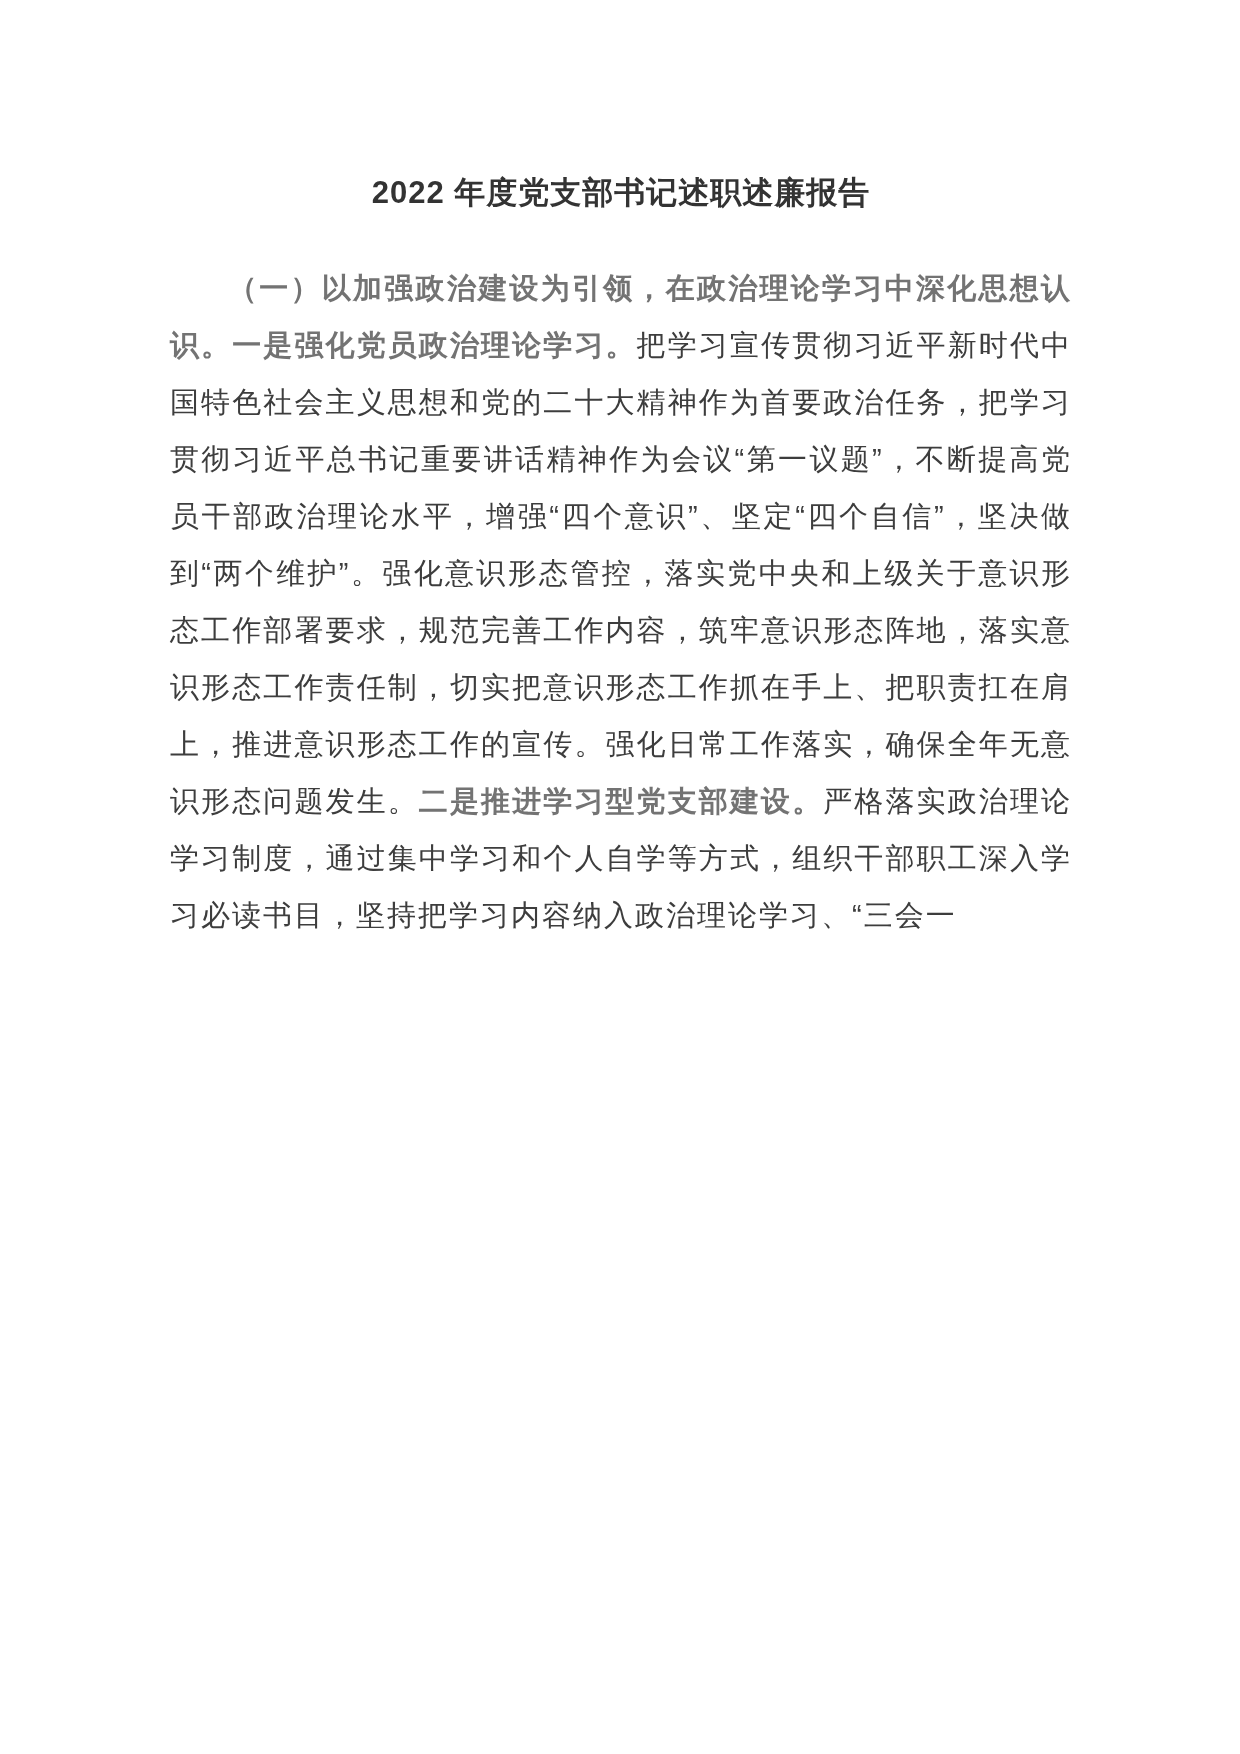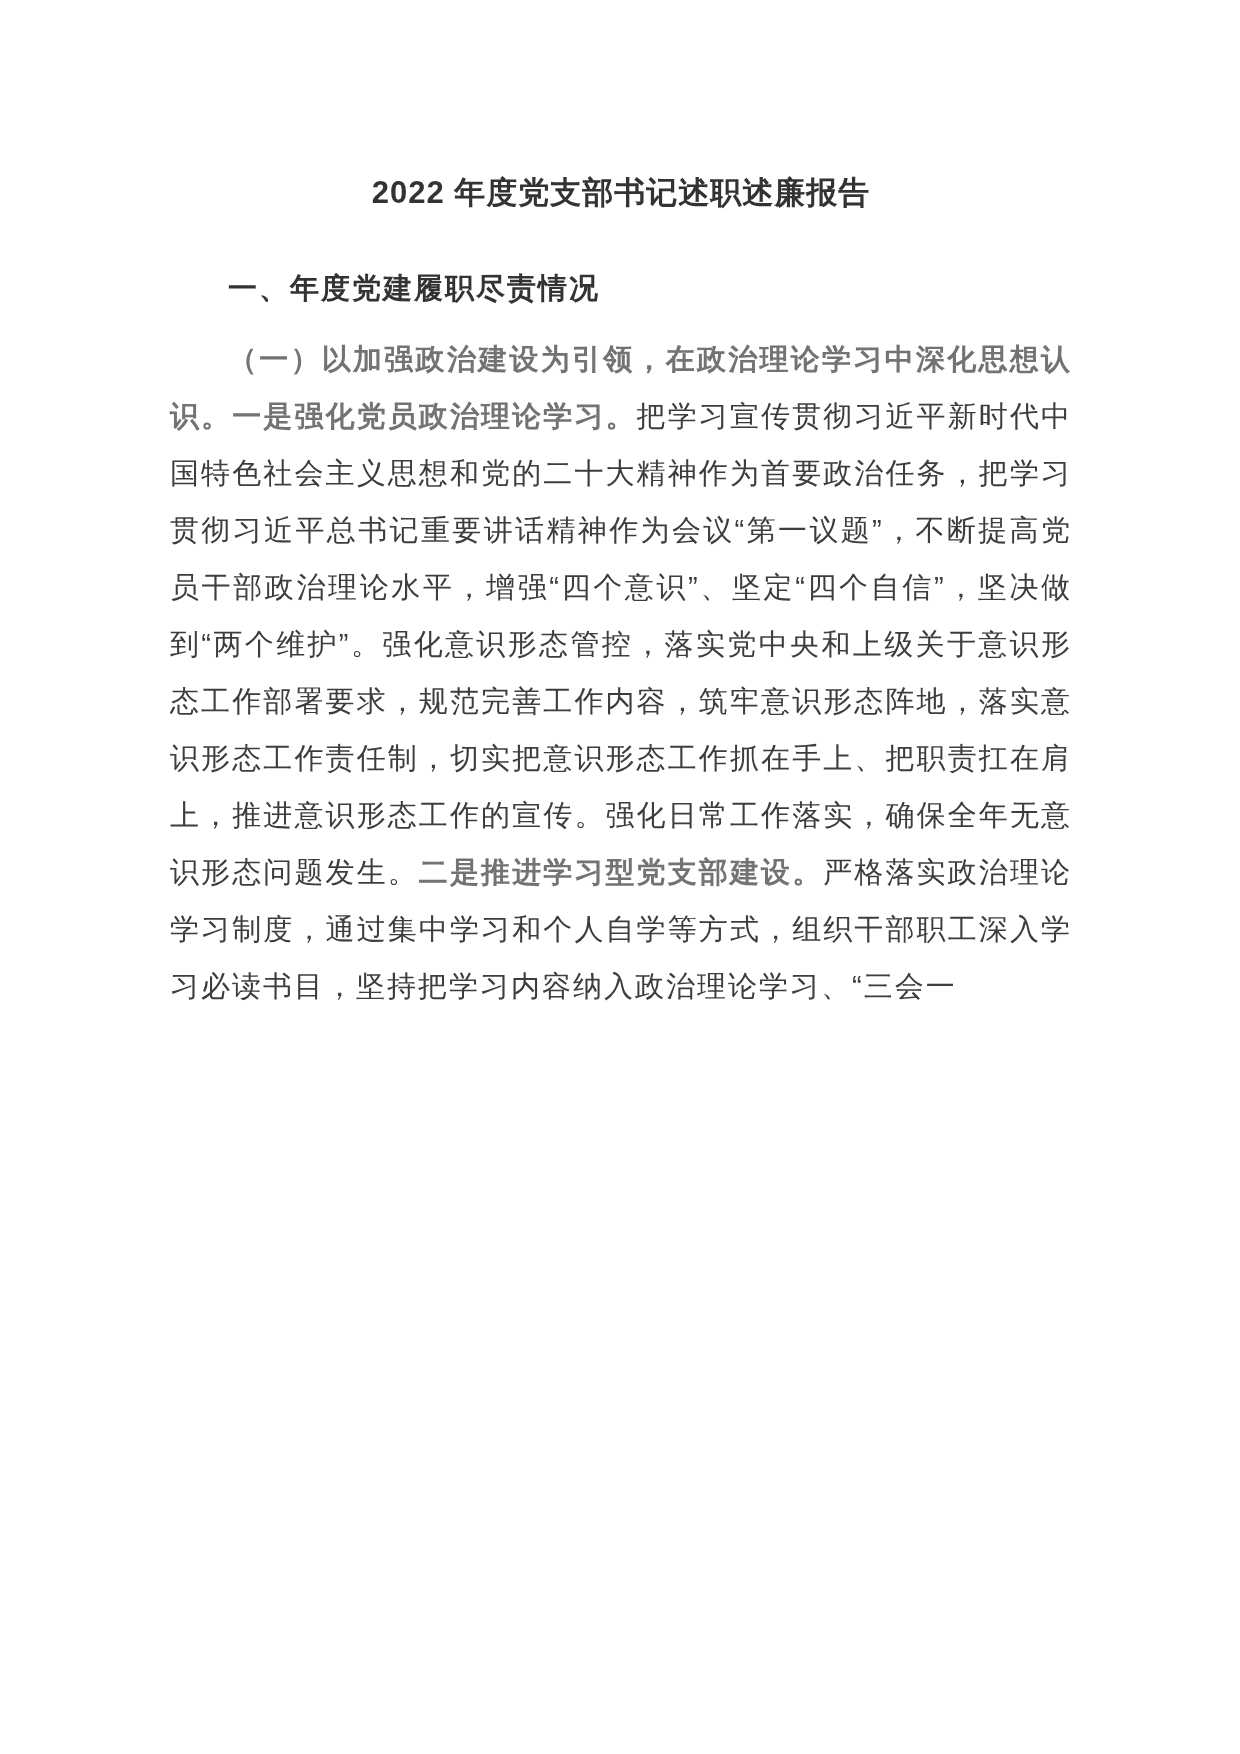--- a/index.html
+++ b/index.html
@@ -51,17 +51,16 @@
     }
   </style>
 </head>
 <body>
 
 <div class="page">
 
   <h1 class="doc-title">2022 年度党支部书记述职述廉报告</h1>
 
 
-  <p class="para heading">一、年度党建履职尽责情况</p>
 
   <p class="para"><strong>（一）以加强政治建设为引领，在政治理论学习中深化思想认识。一是强化党员政治理论学习。</strong><span>把学习宣传贯彻习近平新时代中国特色社会主义思想和党的二十大精神作为首要政治任务，把学习贯彻习近平总书记重要讲话精神作为会议“第一议题”，不断提高党员干部政治理论水平，增强“四个意识”、坚定“四个自信”，坚决做到“两个维护”。强化意识形态管控，落实党中央和上级关于意识形态工作部署要求，规范完善工作内容，筑牢意识形态阵地，落实意识形态工作责任制，切实把意识形态工作抓在手上、把职责扛在肩上，推进意识形态工作的宣传。强化日常工作落实，确保全年无意识形态问题发生。</span><strong>二是推进学习型党支部建设。</strong><span>严格落实政治理论学习制度，通过集中学习和个人自学等方式，组织干部职工深入学习必读书目，坚持把学习内容纳入政治理论学习、“三会一</span></p>
 
 </div>
 
 </body></html>

